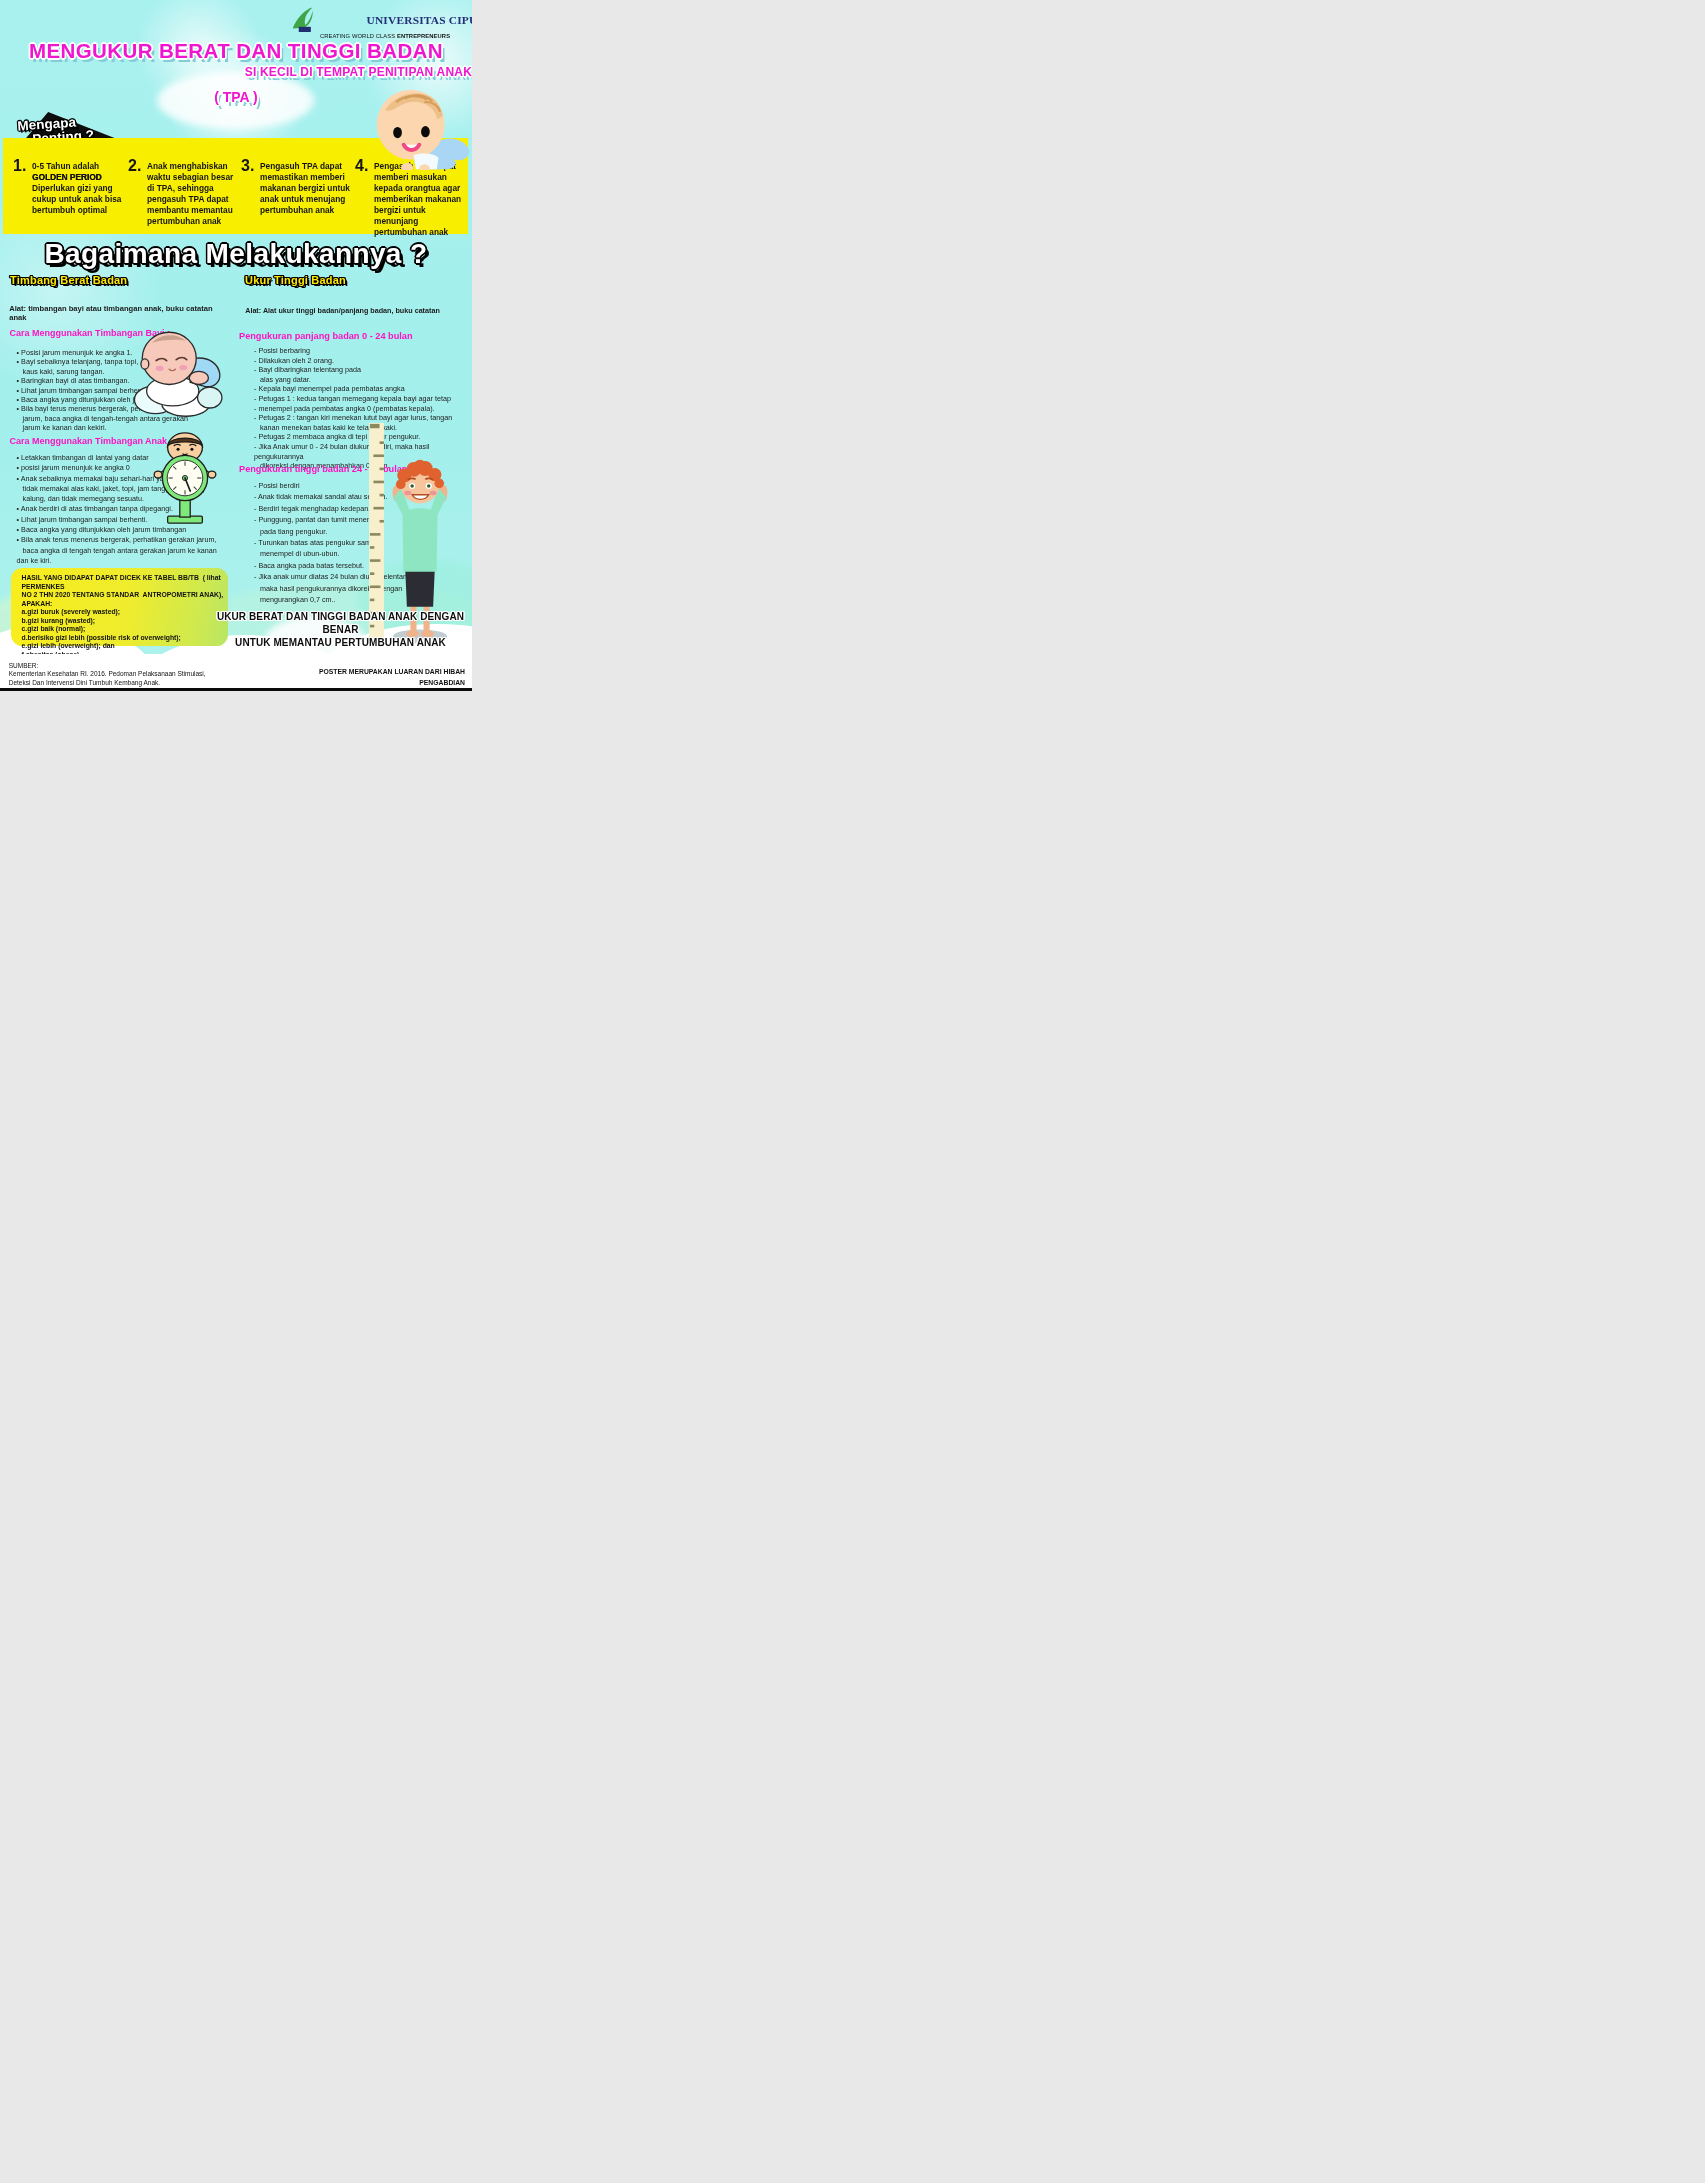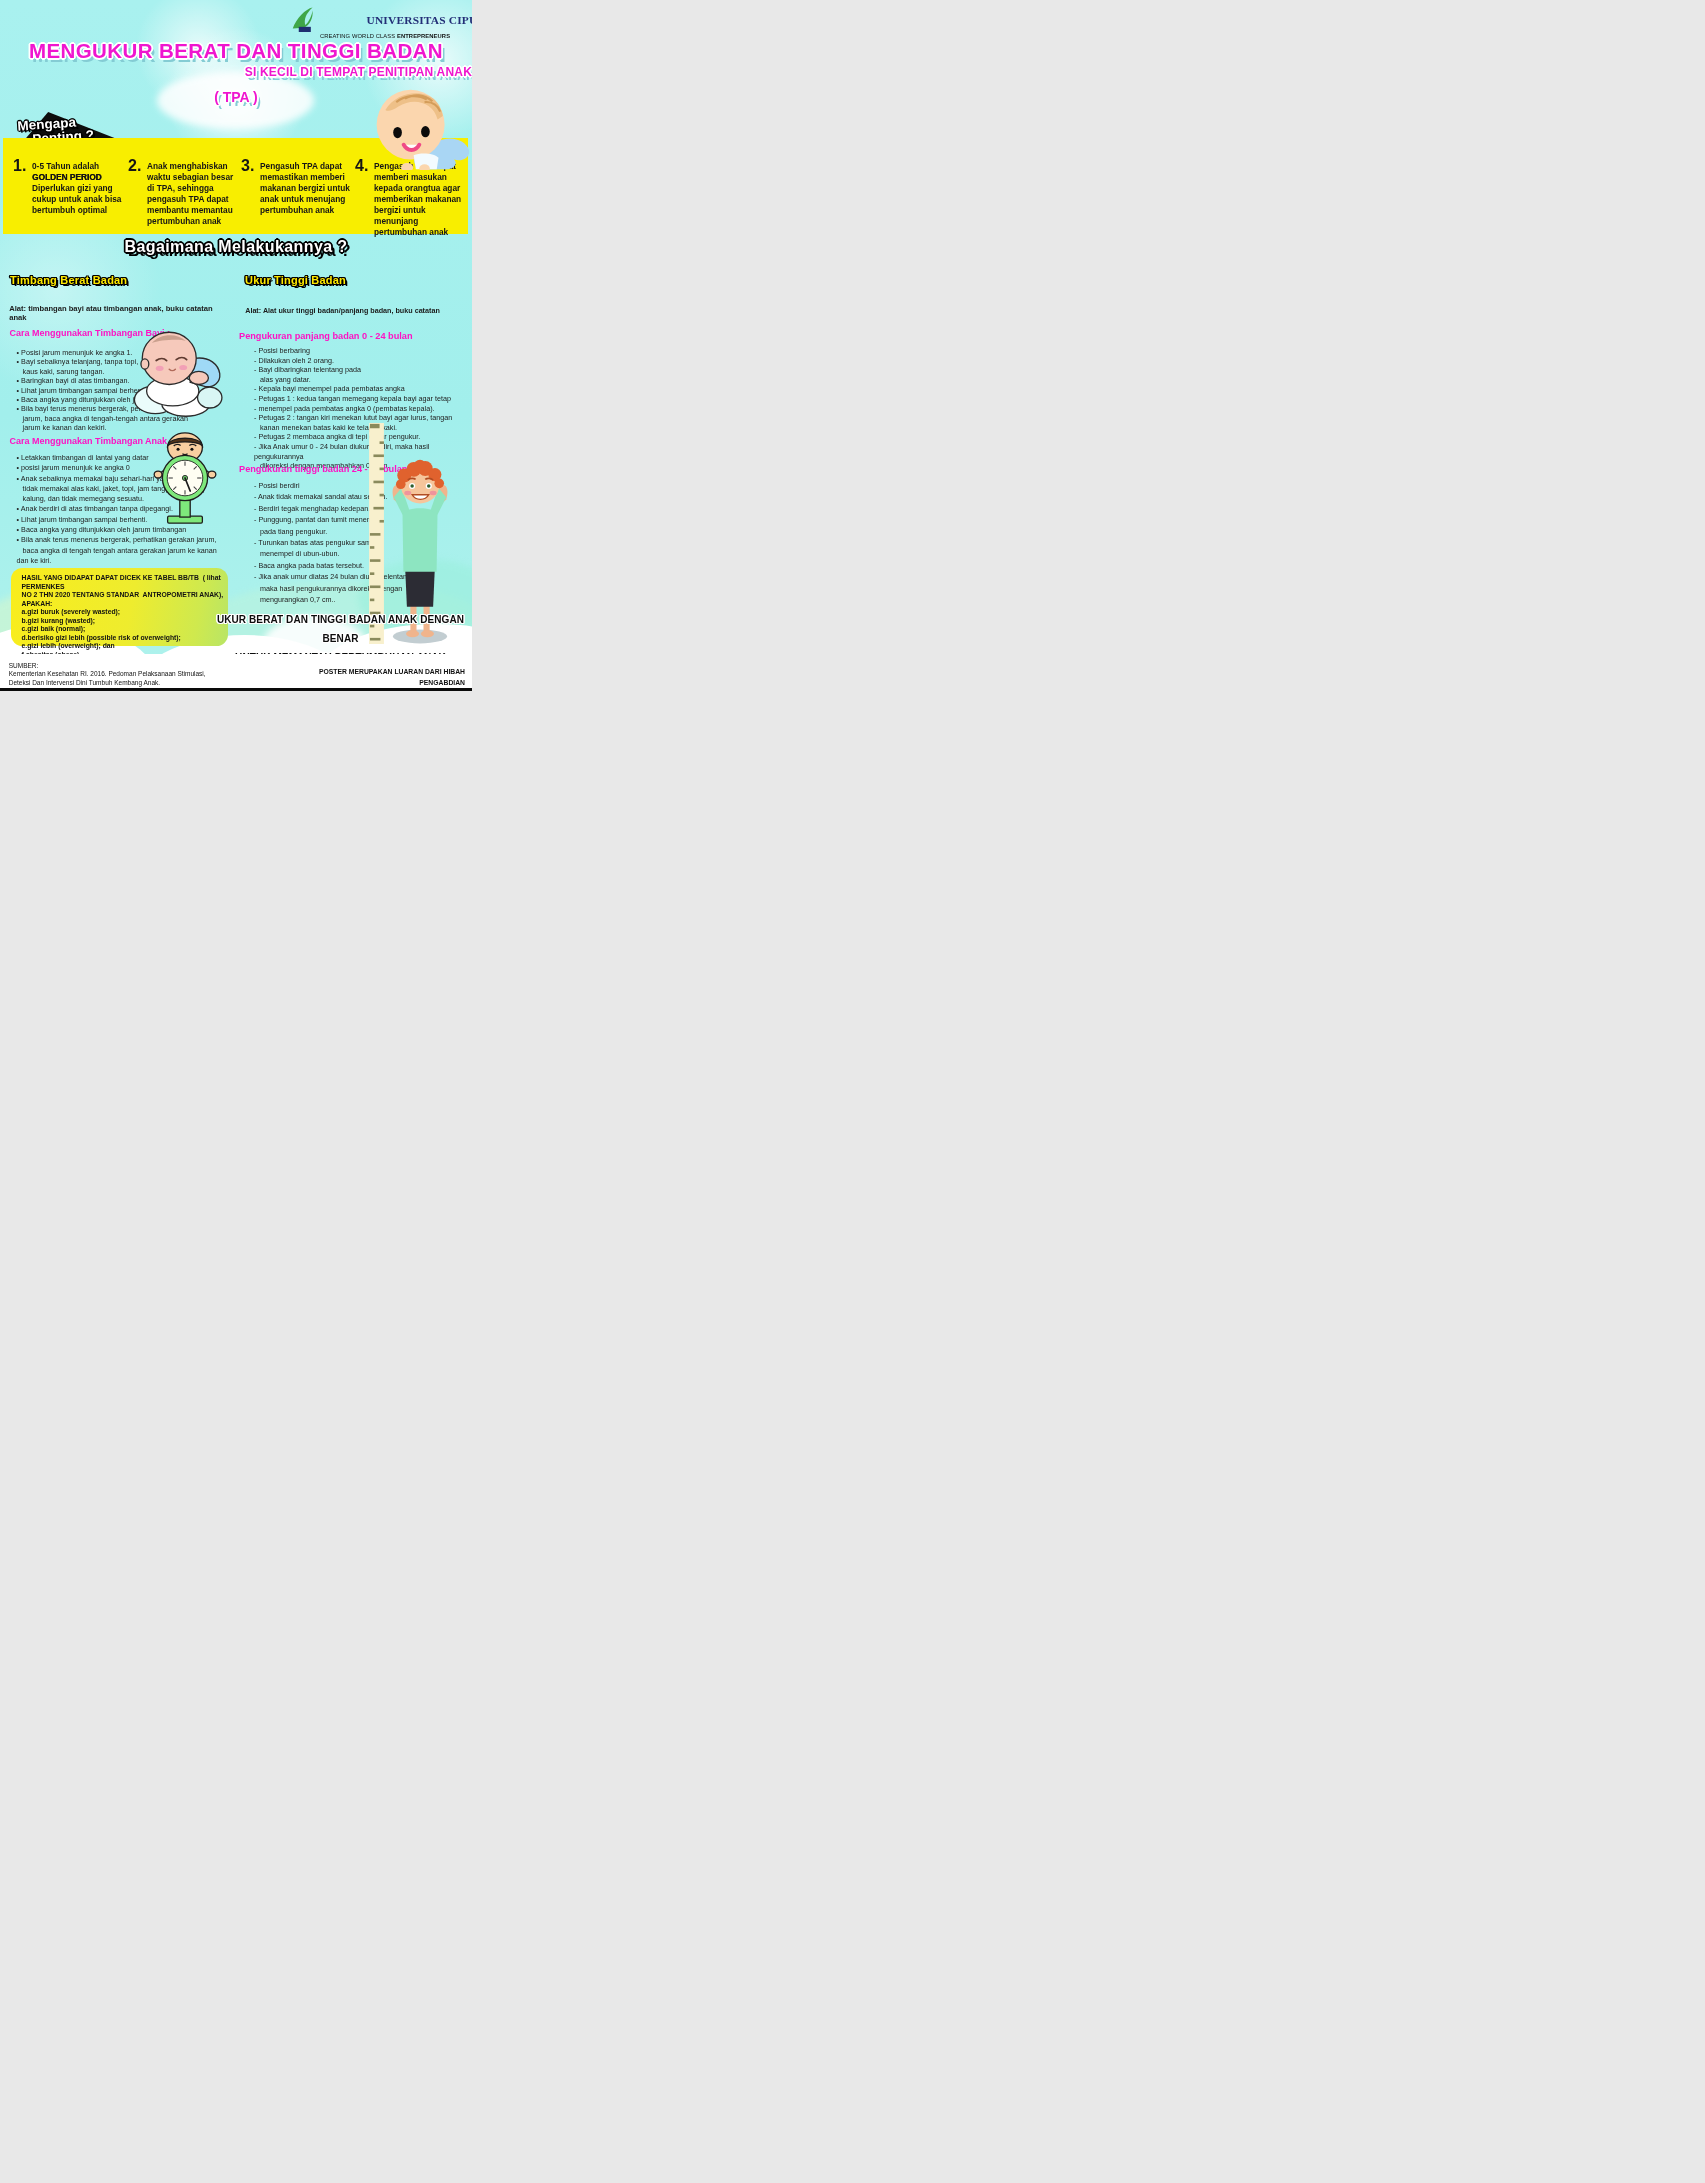--- a/index.html
+++ b/index.html
@@ -43,21 +43,21 @@
   .why-num{position:absolute; left:0; top:-0.9px; font-size:16px; font-weight:700;}
   .why-text{display:block; margin-left:19px;}
   .why-post{display:block;}
   .strong{text-shadow:0.3px 0 0 currentColor;}
   .wi1{left:13px;  width:111px;}
   .wi2{left:128px; width:110px;}
   .wi3{left:241px; width:109px;}
   .wi4{left:355px; width:114px;}
 
   
-  .how-head{left:0; top:238px; width:100%; text-align:center; font-size:16px; font-weight:700; letter-spacing:0.4px; color:#fff;}
+  .how-head{left:0; top:238px; width:100%; text-align:center; font-size:28px; font-weight:700; letter-spacing:0.4px; color:#fff;}
   .colhead{font-size:11px; font-weight:700; letter-spacing:0.2px; color:#ffe900; text-align:left;}
   .colhead.left{left:10px; top:274px; width:192px;}
   .colhead.right{left:245px; top:274px; width:210px;}
 
   .alat-left{left:9.2px; top:304px; width:210px; font-size:7.6px; font-weight:700;}
   .alat-right{left:230px; top:306px; width:225px; font-size:7.2px; font-weight:700; text-align:center;}
 
   .sec-title{font-size:9px; font-weight:700; color:#fd13c4;}
   .st-l1{left:9.6px; top:328px;}
   .st-l2{left:9.6px; top:436px;}
@@ -71,21 +71,21 @@
   .rs1{left:254px; top:346px; width:215px;} .rs1 .line{line-height:9.6px;}
   .rs2{left:254px; top:480px; width:210px;}.rs2 .line{line-height:11.4px;}
 
   
   .result{left:11px; top:568px; width:217px; height:78px; border-radius:11.4px;
           background:linear-gradient(100deg,#f9ed1c 0%, #eeec2e 55%, #cfe94e 85%, #b8e566 100%);
           padding:6.1px 0 0 10.5px; box-sizing:border-box;}
   .result .line{font-size:6.8px; font-weight:700; line-height:8.5px; color:#111; white-space:pre-wrap;}
 
   
-  .cta{left:212px; top:610px; width:257px; text-align:center; font-size:10px; font-weight:700; color:#0d0d0d; line-height:19px; letter-spacing:0.1px;}
+  .cta{left:212px; top:610px; width:257px; text-align:center; font-size:10px; font-weight:700; color:#0d0d0d; line-height:13px; letter-spacing:0.1px;}
 
   
   .cloud{border-radius:50%;}
   .blur{filter:blur(3.9px);}
 
   
   .footer-white{left:0; top:654px; width:472px; height:34px; background:#fff;}
   .source{left:8.7px; top:662px; font-size:6.5px; line-height:8.3px; color:#111;}
   .credit{right:7px; top:667px; width:188px; text-align:right; font-size:6.8px; font-weight:700; line-height:10.5px; color:#111;}
   .bottom-bar{left:0; top:688px; width:472px; height:3.1px; background:#0a0a0a;}

